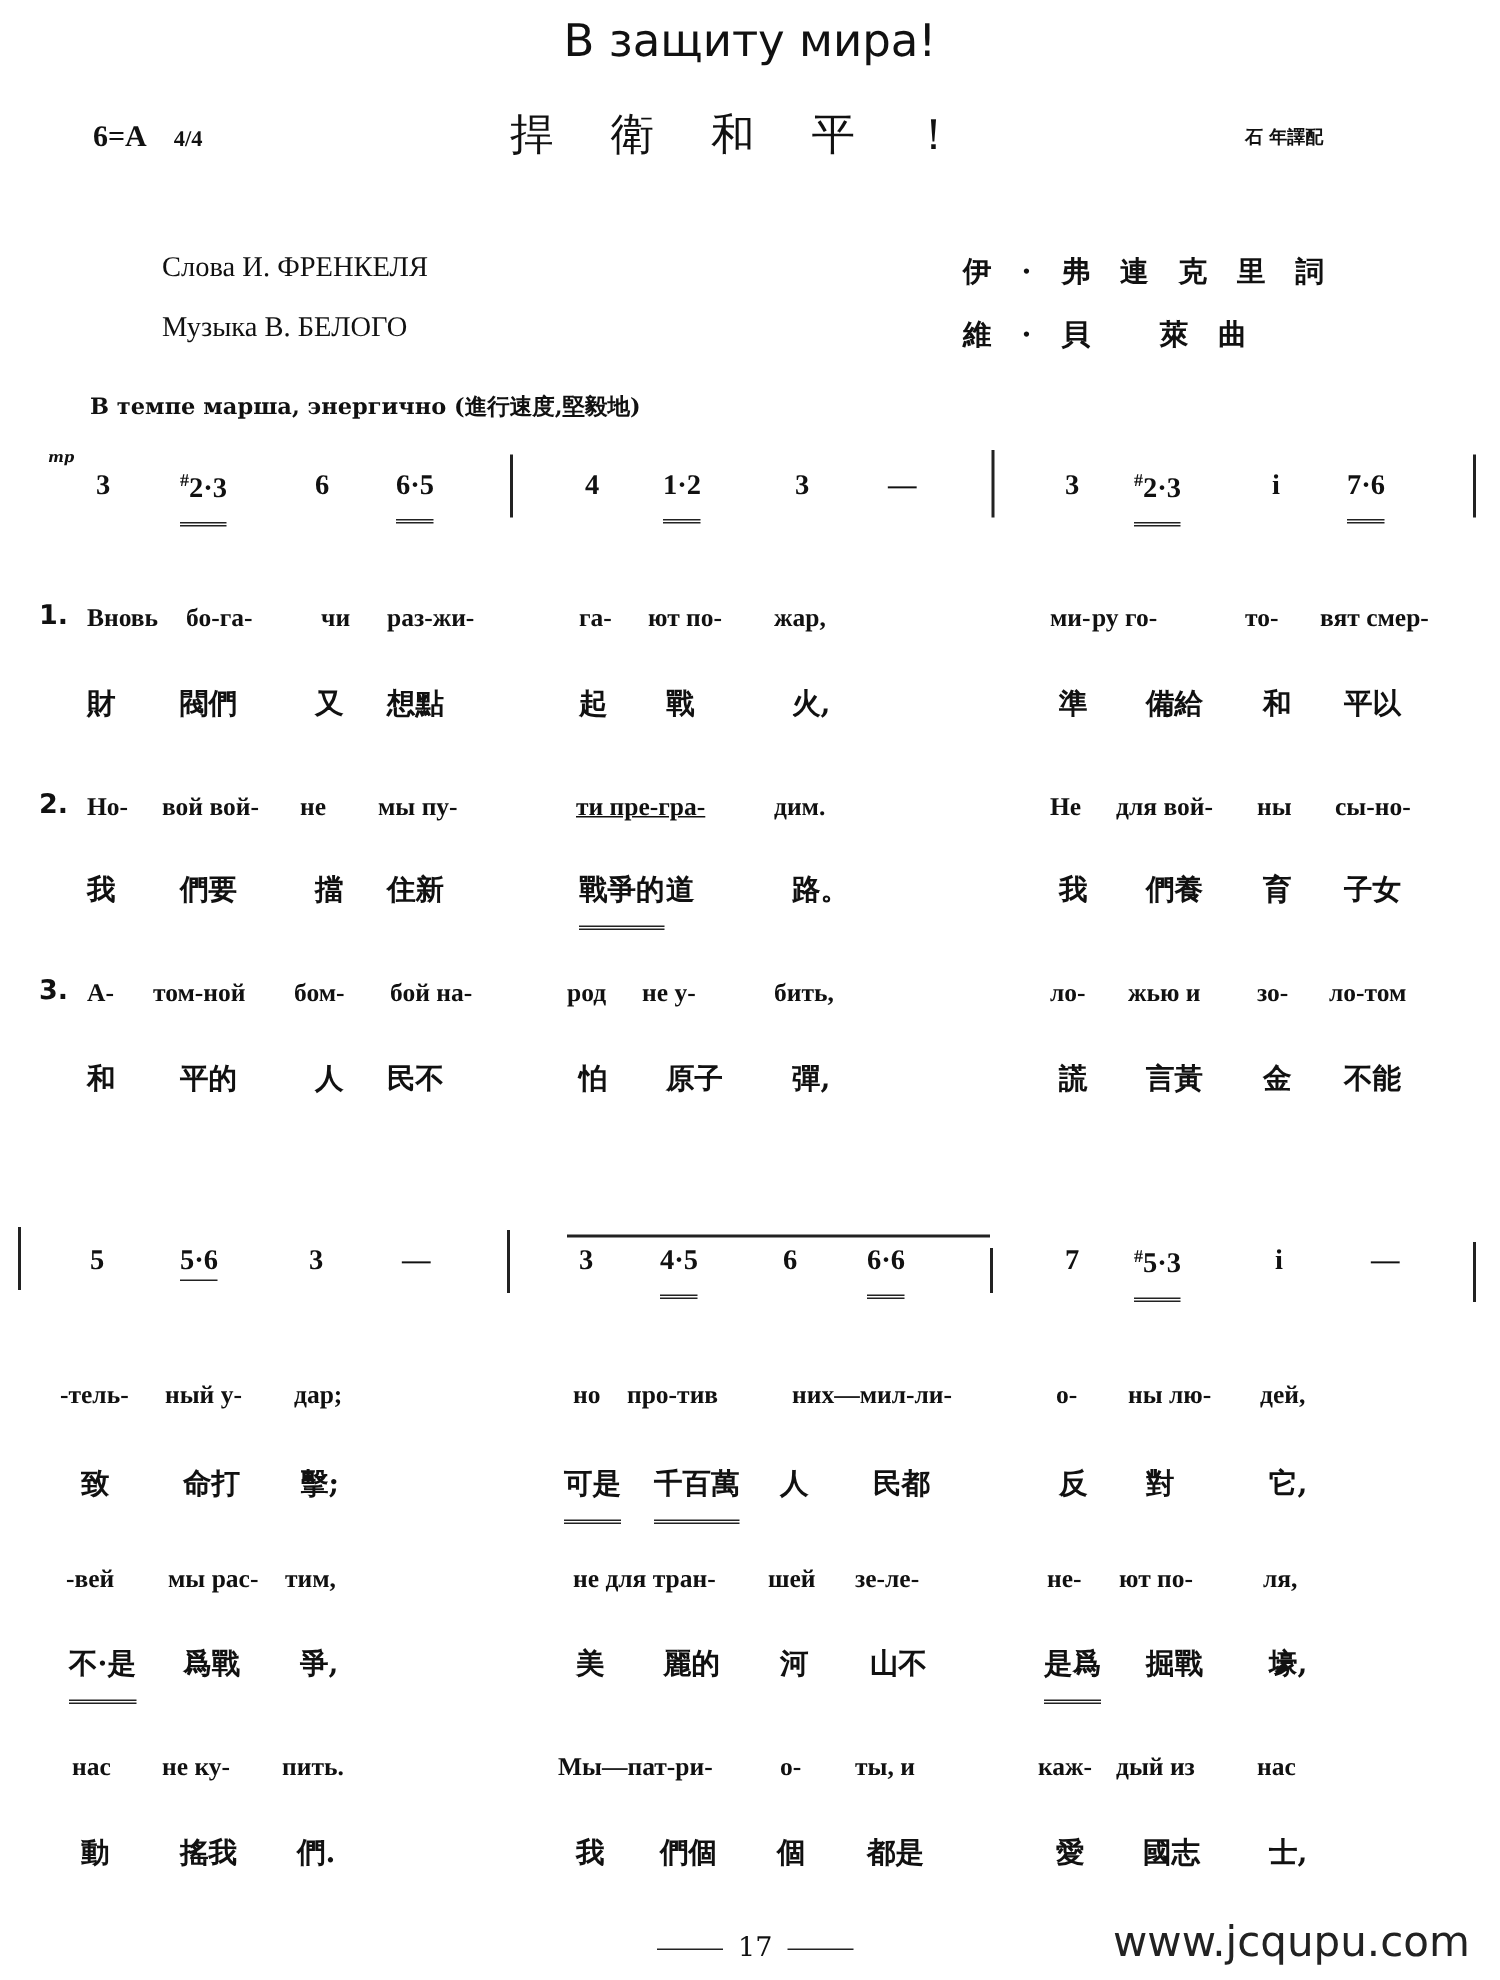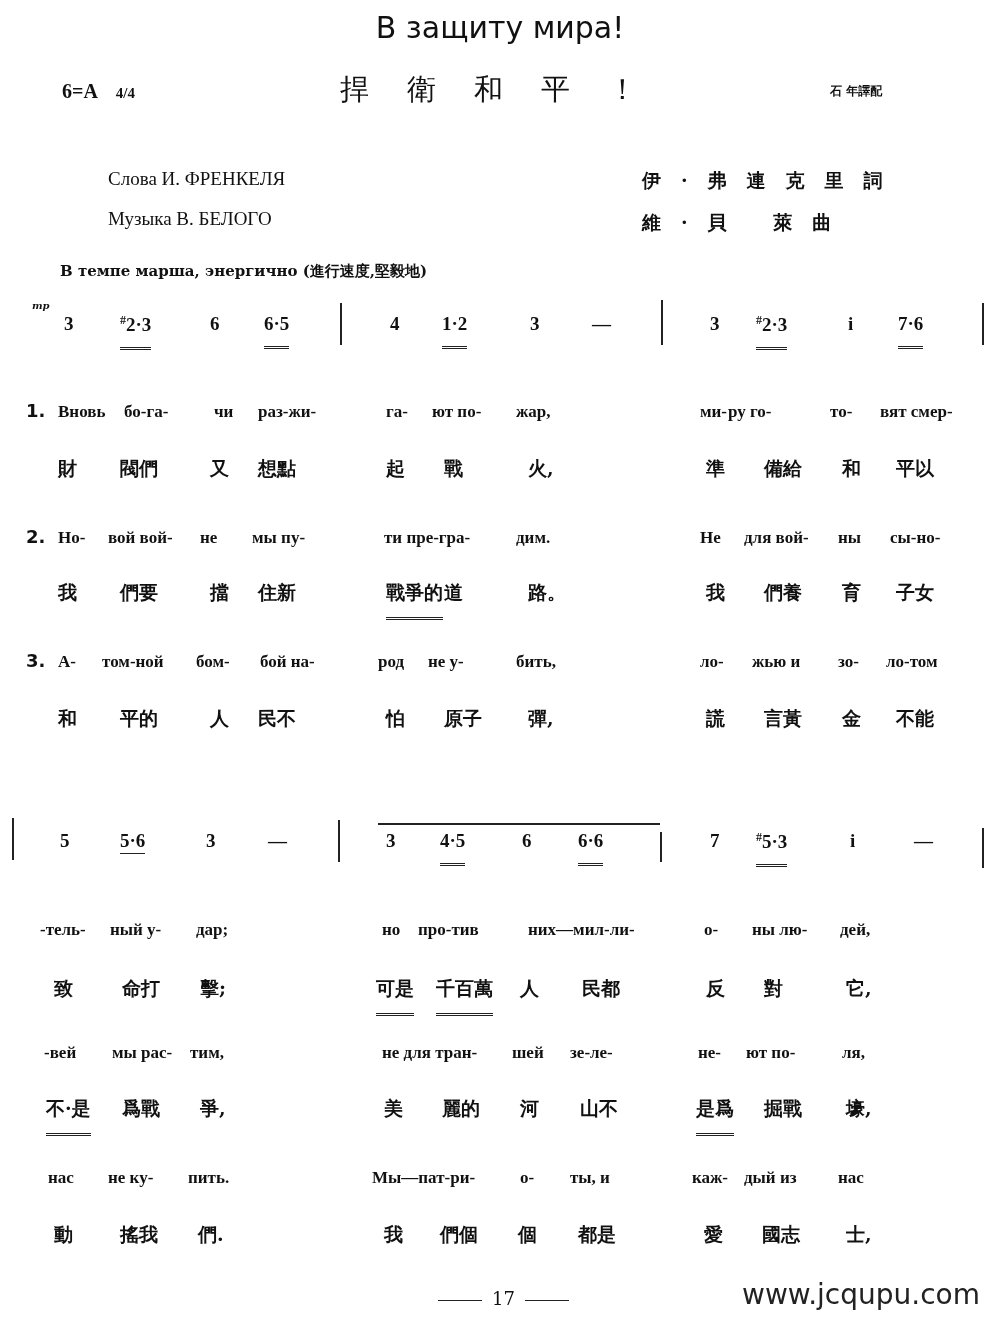--- a/index.html
+++ b/index.html
@@ -87,21 +87,21 @@
     <span class="abs lyric-cn" style="left: 528px; top: 456px;">火,</span>
     <span class="abs lyric-cn" style="left: 706px; top: 456px;">準</span>
     <span class="abs lyric-cn" style="left: 764px; top: 456px; text-align: right;">備給</span>
     <span class="abs lyric-cn" style="left: 842px; top: 456px;">和</span>
     <span class="abs lyric-cn" style="left: 896px; top: 456px;">平以</span>
     <span class="abs vnum" style="left: 26px; top: 526px;">2.</span>
     <span class="abs lyric" style="left: 58px; top: 528px;">Но-</span>
     <span class="abs lyric" style="left: 108px; top: 528px;">вой вой-</span>
     <span class="abs lyric" style="left: 200px; top: 528px;">не</span>
     <span class="abs lyric" style="left: 252px; top: 528px;">мы пу-</span>
-    <span class="abs lyric" style="left: 384px; top: 528px;">ти пре-гра-</span>
+    <span class="abs lyric" style="left: 384px; top: 528px; text-decoration: underline;">ти пре-гра-</span>
     <span class="abs lyric" style="left: 516px; top: 528px;">дим.</span>
     <span class="abs lyric" style="left: 700px; top: 528px;">Не</span>
     <span class="abs lyric" style="left: 744px; top: 528px;">для вой-</span>
     <span class="abs lyric" style="left: 838px; top: 528px;">ны</span>
     <span class="abs lyric" style="left: 890px; top: 528px;">сы-но-</span>
     <span class="abs lyric-cn" style="left: 58px; top: 580px;">我</span>
     <span class="abs lyric-cn" style="left: 120px; top: 580px;">們要</span>
     <span class="abs lyric-cn" style="left: 210px; top: 580px;">擋</span>
     <span class="abs lyric-cn" style="left: 258px; top: 580px;">住新</span>
     <span class="abs lyric-cn ul2" style="left: 386px; top: 580px;">戰爭的</span>

